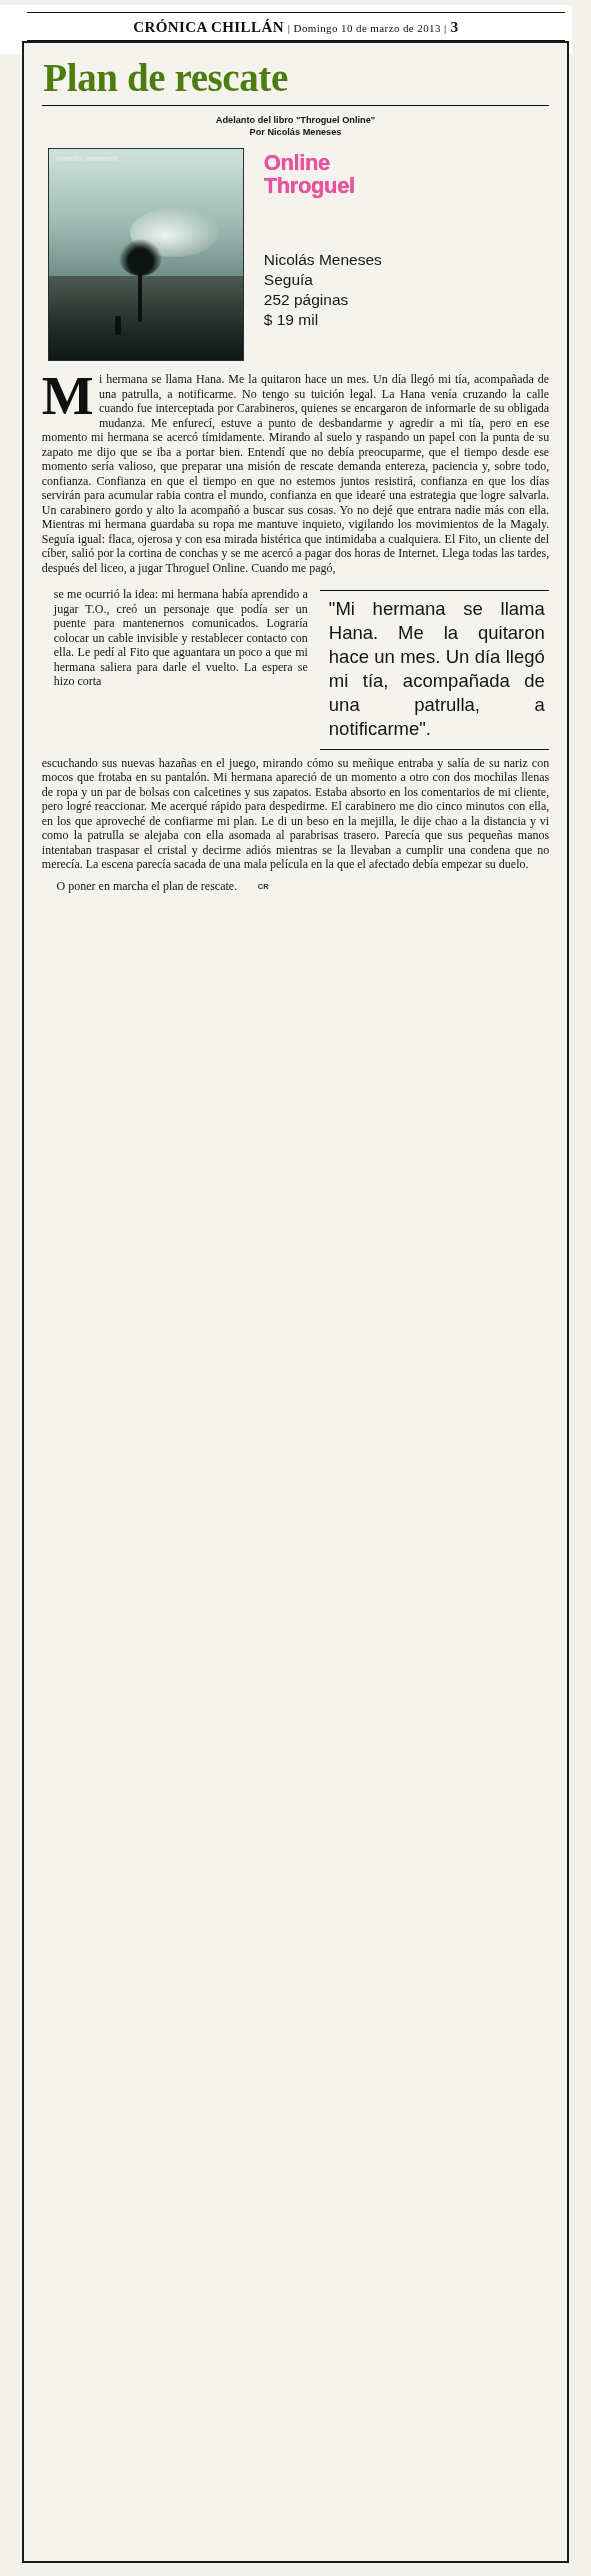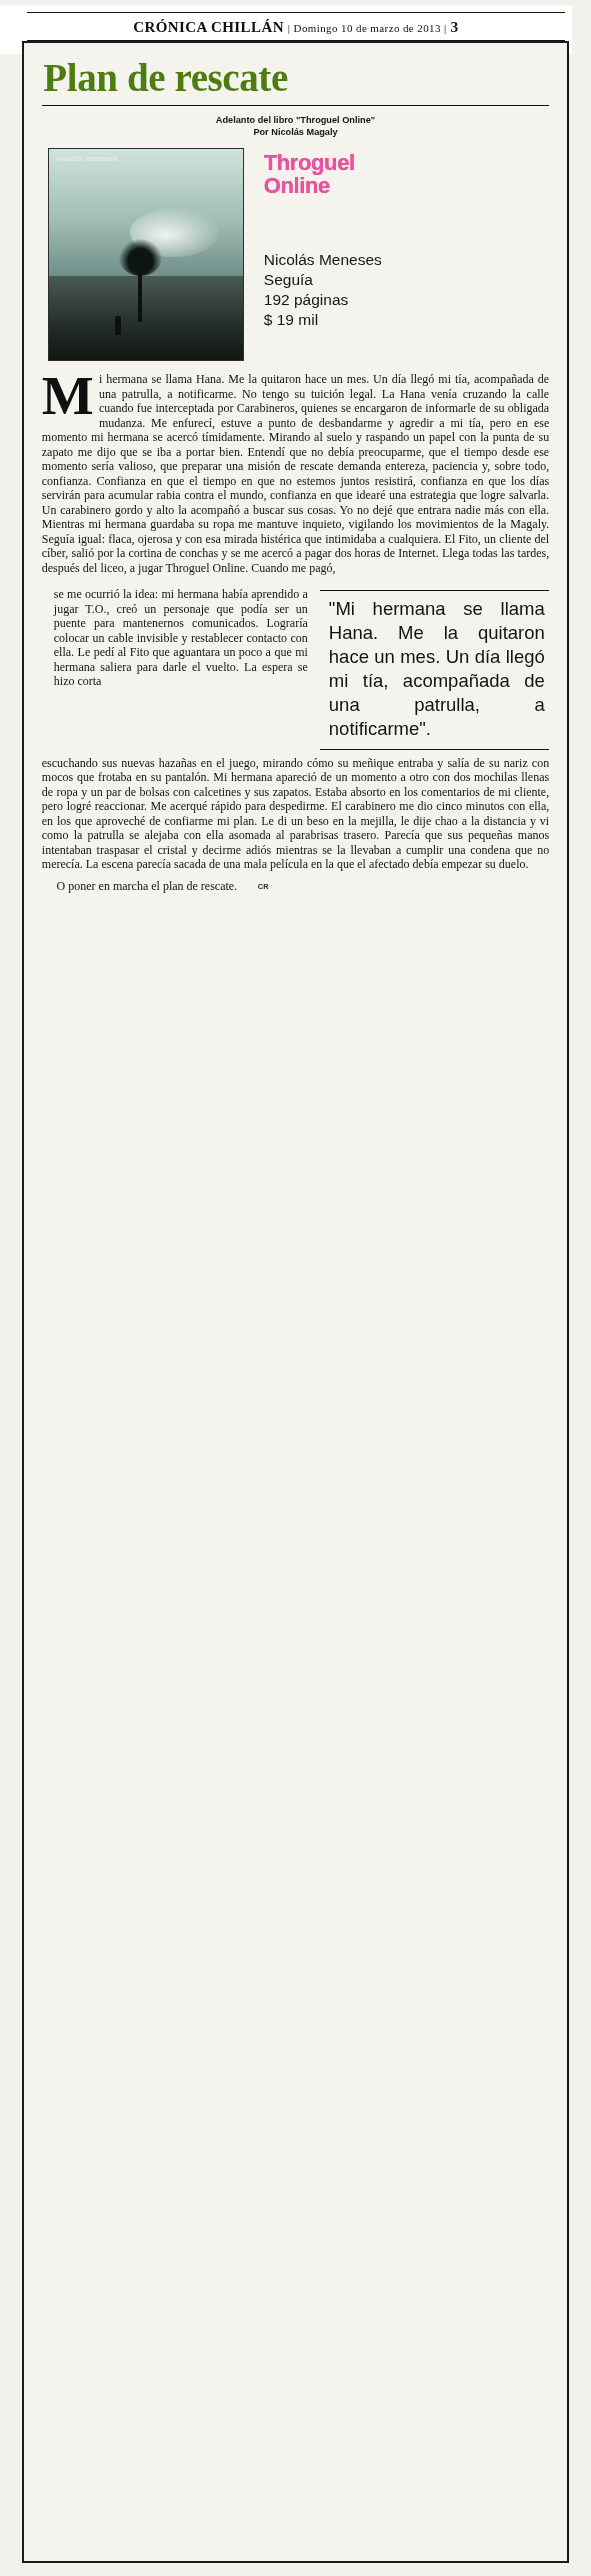--- a/index.html
+++ b/index.html
@@ -283,42 +283,42 @@
     <div class="masthead-rule-bottom"></div>
   </div>
 
   <div class="article">
 
     <div class="headline">Plan de rescate</div>
     <div class="headline-rule"></div>
 
     <div class="kicker">
       <div>Adelanto del libro "Throguel Online"</div>
-      <div>Por Nicolás Magaly</div>
+      <div>Por Nicolás Meneses</div>
     </div>
 
     <div class="cover-block">
       <div class="book-cover">
         <div class="cover-sky"></div>
         <div class="cover-ground"></div>
         <div class="cover-cloud"></div>
         <div class="cover-tree"></div>
         <div class="cover-figure"></div>
         <div class="cover-author">nicolás meneses</div>
       </div>
 
       <div class="cover-info">
         <div class="cover-title">
+          <div>Online</div>
           <div>Throguel</div>
-          <div>Online</div>
         </div>
         <div class="cover-meta">
           <div>Nicolás Meneses</div>
           <div>Seguía</div>
-          <div>192 páginas</div>
+          <div>252 páginas</div>
           <div>$ 19 mil</div>
         </div>
       </div>
     </div>
 
     <div class="body-text clearfix">
       <span class="dropcap">M</span>
       <p>i hermana se llama Hana. Me la quitaron hace un mes. Un día llegó mi tía, acompañada de una patrulla, a notificarme. No tengo su tuición legal. La Hana venía cruzando la calle cuando fue interceptada por Carabineros, quienes se encargaron de informarle de su obligada mudanza. Me enfurecí, estuve a punto de desbandarme y agredir a mi tía, pero en ese momento mi hermana se acercó tímidamente. Mirando al suelo y raspando un papel con la punta de su zapato me dijo que se iba a portar bien. Entendí que no debía preocuparme, que el tiempo desde ese momento sería valioso, que preparar una misión de rescate demanda entereza, paciencia y, sobre todo, confianza. Confianza en que el tiempo en que no estemos juntos resistirá, confianza en que los días servirán para acumular rabia contra el mundo, confianza en que idearé una estrategia que logre salvarla. Un carabinero gordo y alto la acompañó a buscar sus cosas. Yo no dejé que entrara nadie más con ella. Mientras mi hermana guardaba su ropa me mantuve inquieto, vigilando los movimientos de la Magaly. Seguía igual: flaca, ojerosa y con esa mirada histérica que intimidaba a cualquiera. El Fito, un cliente del cíber, salió por la cortina de conchas y se me acercó a pagar dos horas de Internet. Llega todas las tardes, después del liceo, a jugar Throguel Online. Cuando me pagó,</p>
     </div>
 

